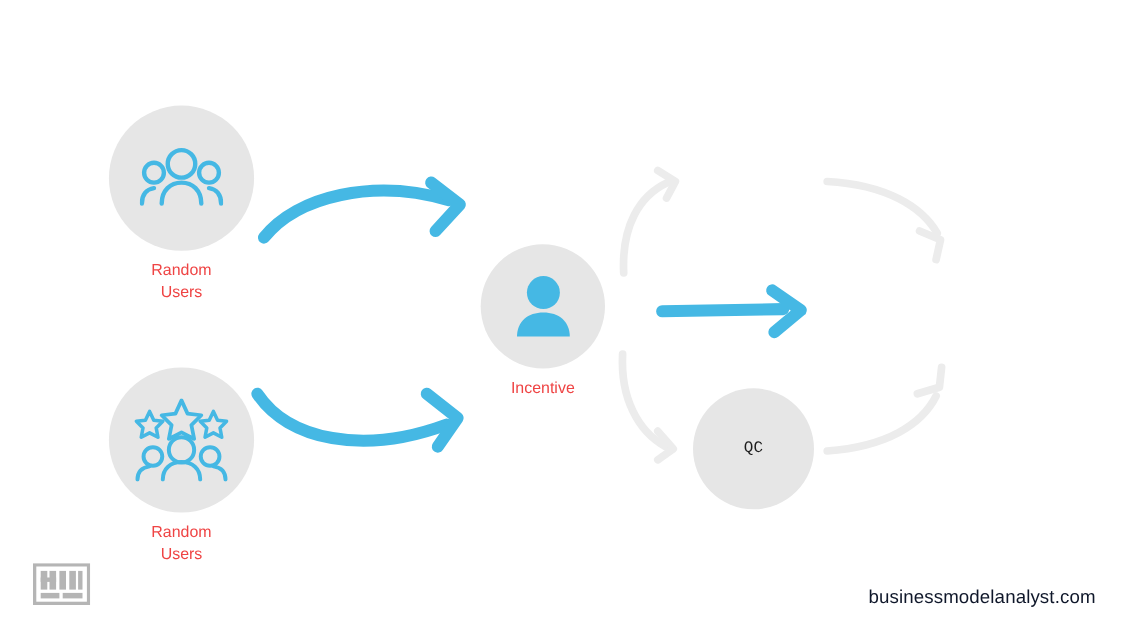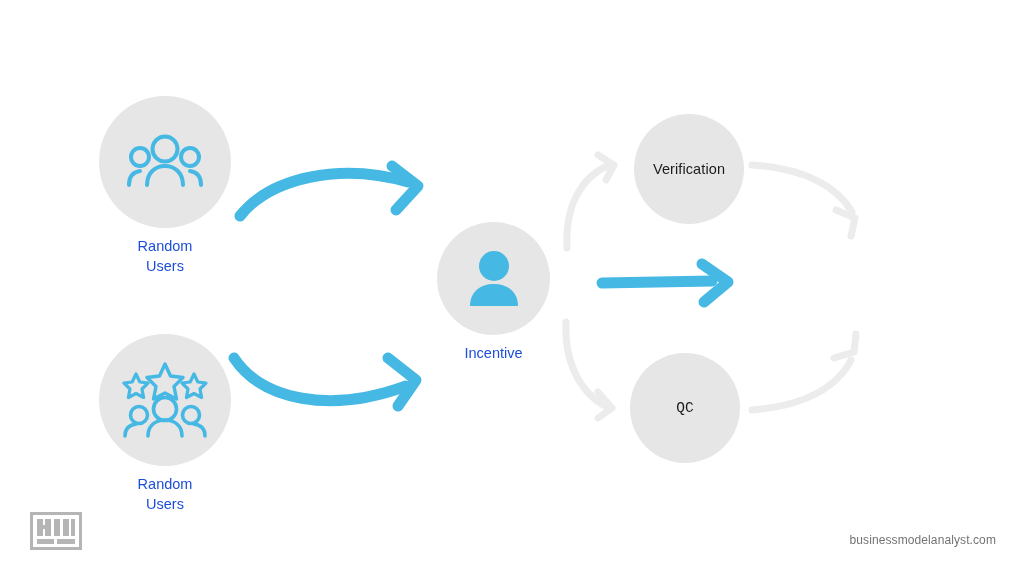--- a/index.html
+++ b/index.html
@@ -43,21 +43,21 @@
   }
   .circle-label-inside {
     color: #1c1c1c;
     font-size: 14.5px;
     letter-spacing: 0.1px;
     text-align: center;
     line-height: 1.25;
   }
   .node-label {
     margin-top: 9px;
-    color: #1d4ed8;
+    color: #ef4444;
     font-size: 14.5px;
     line-height: 1.35;
     text-align: center;
     white-space: pre-line;
   }
   
   #node-random-users-top   { left: 99px;  top: 96px; }
   #node-random-users-top .circle  { width: 132px; height: 132px; }
   #node-random-users-bottom{ left: 99px;  top: 334px; }
   #node-random-users-bottom .circle { width: 132px; height: 132px; }
@@ -84,22 +84,22 @@
     color: #a8a8a8;
     font-size: 12.5px;
     line-height: 1.25;
     letter-spacing: 0.6px;
     white-space: pre-line;
   }
   .site-url {
     position: absolute;
     right: 28px;
     top: 533px;
-    color: #737373;
-    font-size: 12px;
+    color: #0f172a;
+    font-size: 17px;
     letter-spacing: 0.1px;
   }
 </style>
 </head>
 <body>
 
 <div class="canvas">
 
   <svg class="arrows-layer" viewBox="0 0 1024 576">
 
@@ -175,25 +175,20 @@
   <div class="node" id="node-incentive">
     <div class="circle">
       <svg width="56" height="58" viewBox="0 0 56 58">
         <circle cx="28" cy="16" r="15" fill="#45b8e4"></circle>
         <path d="M4,56 C4,42 14,34 28,34 C42,34 52,42 52,56 Z" fill="#45b8e4"></path>
       </svg>
     </div>
     <div class="node-label">Incentive</div>
   </div>
 
-  <div class="node" id="node-verification">
-    <div class="circle">
-      <span class="circle-label-inside">Verification</span>
-    </div>
-  </div>
 
   <div class="node" id="node-qc">
     <div class="circle">
       <span class="circle-label-inside">QC</span>
     </div>
   </div>
 
 
   <div class="footer-logo">
     <svg class="logo-mark" viewBox="0 0 52 38">

